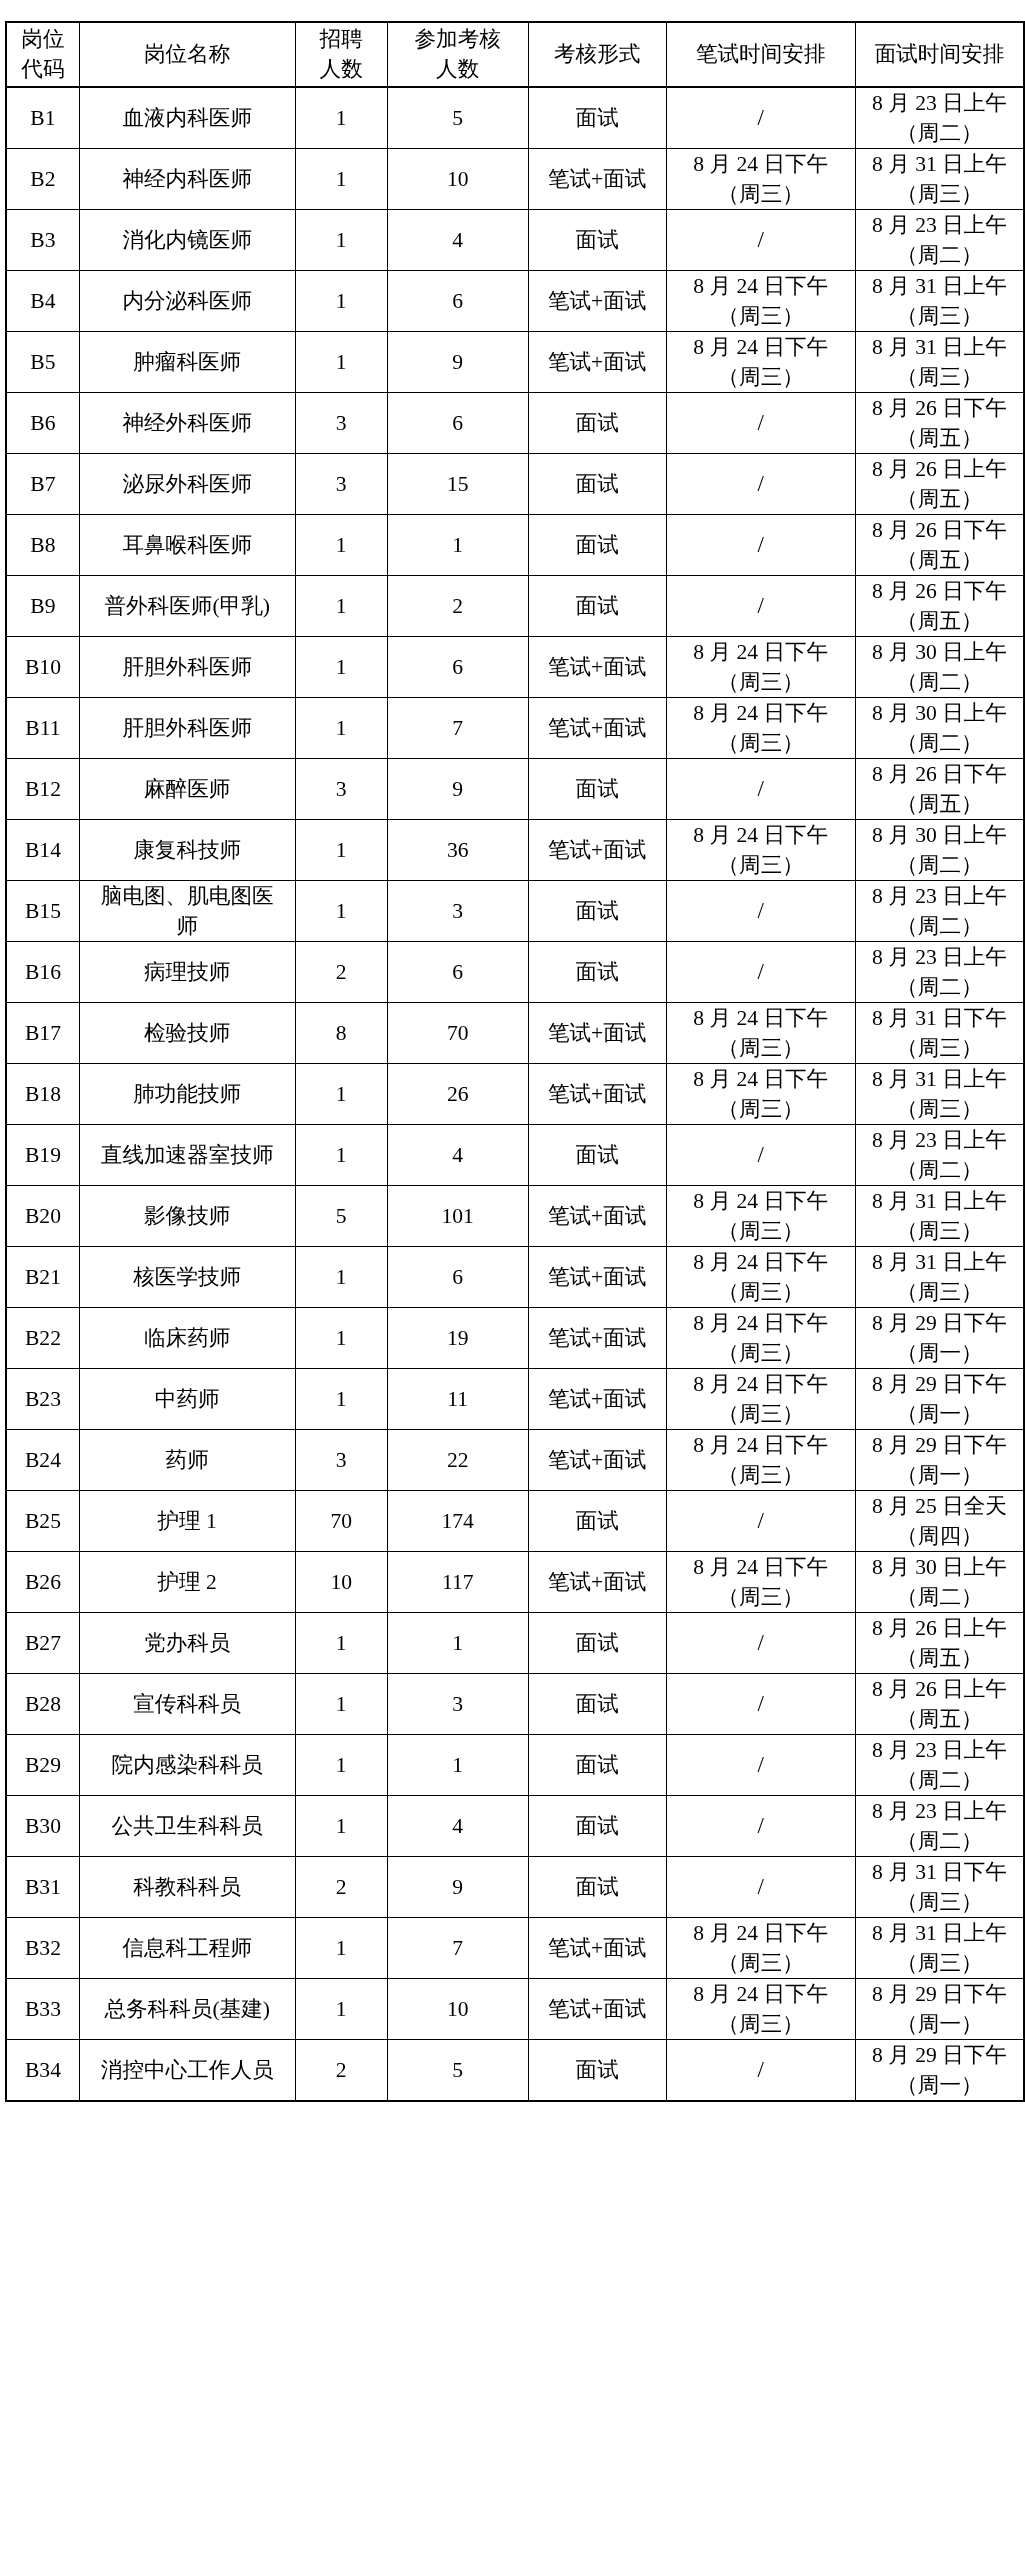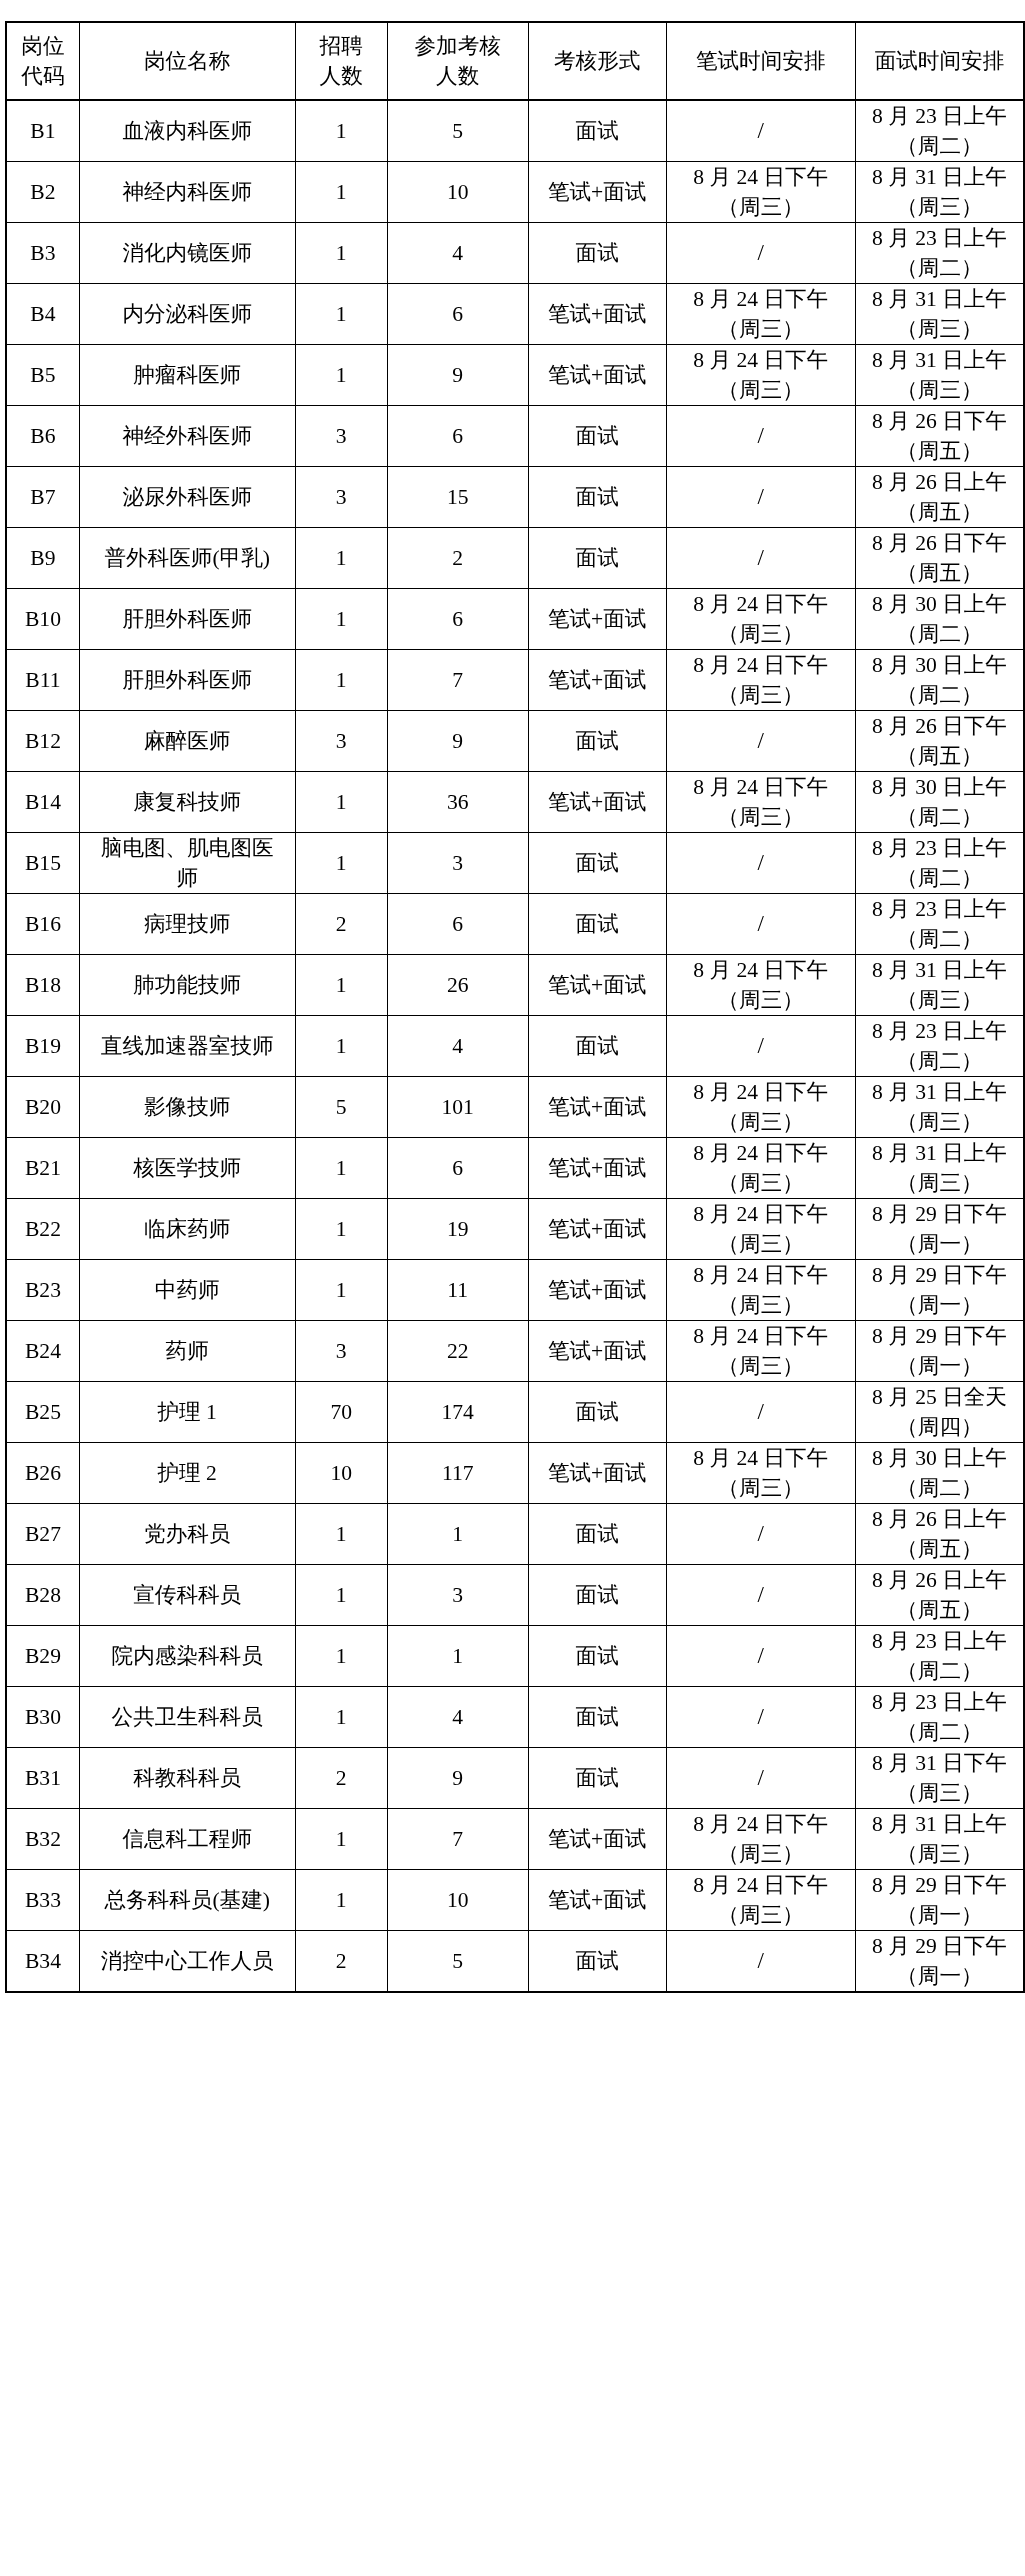--- a/index.html
+++ b/index.html
@@ -30,21 +30,21 @@
     border-top-width: 1.5px;
     border-bottom-width: 1.5px;
     padding: 0;
     text-align: center;
     vertical-align: middle;
     font-size: 21.6px;
     font-weight: normal;
     word-break: break-all;
   }
   thead th { border-bottom-width: 2.1px; }
-  thead tr { height: 78px; }
+  thead tr { height: 65px; }
   tbody tr { height: 57px; }
   td:nth-child(2) { padding: 0 12.4px; margin-left: 8px; }
   .line { line-height: 30px; }
   td .single { line-height: 30px; }
   .slash-cell { font-size: 23px; }
 </style>
 </head>
 <body>
 
 <div class="sheet">
@@ -253,118 +253,142 @@
     <td>
             <div class="line slash-cell">/</div>
           </td>
     <td>
             <div class="line">8 月 26 日上午</div>
             <div class="line">（周五）</div>
           </td>
   </tr>
         <tr>
     <td>
-            <div class="single">B9</div>
-          </td>
-    <td>
-            <div class="line">普外科医师(甲乳)</div>
-          </td>
-    <td>
-            <div class="single">1</div>
-          </td>
-    <td>
-            <div class="single">2</div>
+            <div class="single">B8</div>
+          </td>
+    <td>
+            <div class="line">耳鼻喉科医师</div>
+          </td>
+    <td>
+            <div class="single">1</div>
+          </td>
+    <td>
+            <div class="single">1</div>
           </td>
     <td>
             <div class="single">面试</div>
           </td>
     <td>
             <div class="line slash-cell">/</div>
           </td>
     <td>
             <div class="line">8 月 26 日下午</div>
             <div class="line">（周五）</div>
           </td>
   </tr>
         <tr>
     <td>
-            <div class="single">B10</div>
-          </td>
-    <td>
-            <div class="line">肝胆外科医师</div>
-          </td>
-    <td>
-            <div class="single">1</div>
-          </td>
-    <td>
-            <div class="single">6</div>
-          </td>
-    <td>
-            <div class="single">笔试+面试</div>
-          </td>
-    <td>
-            <div class="line">8 月 24 日下午</div>
-            <div class="line">（周三）</div>
-          </td>
-    <td>
-            <div class="line">8 月 30 日上午</div>
-            <div class="line">（周二）</div>
-          </td>
-  </tr>
-        <tr>
-    <td>
-            <div class="single">B11</div>
-          </td>
-    <td>
-            <div class="line">肝胆外科医师</div>
-          </td>
-    <td>
-            <div class="single">1</div>
-          </td>
-    <td>
-            <div class="single">7</div>
-          </td>
-    <td>
-            <div class="single">笔试+面试</div>
-          </td>
-    <td>
-            <div class="line">8 月 24 日下午</div>
-            <div class="line">（周三）</div>
-          </td>
-    <td>
-            <div class="line">8 月 30 日上午</div>
-            <div class="line">（周二）</div>
-          </td>
-  </tr>
-        <tr>
-    <td>
-            <div class="single">B12</div>
-          </td>
-    <td>
-            <div class="line">麻醉医师</div>
-          </td>
-    <td>
-            <div class="single">3</div>
-          </td>
-    <td>
-            <div class="single">9</div>
+            <div class="single">B9</div>
+          </td>
+    <td>
+            <div class="line">普外科医师(甲乳)</div>
+          </td>
+    <td>
+            <div class="single">1</div>
+          </td>
+    <td>
+            <div class="single">2</div>
           </td>
     <td>
             <div class="single">面试</div>
           </td>
     <td>
             <div class="line slash-cell">/</div>
           </td>
     <td>
             <div class="line">8 月 26 日下午</div>
             <div class="line">（周五）</div>
           </td>
   </tr>
         <tr>
     <td>
+            <div class="single">B10</div>
+          </td>
+    <td>
+            <div class="line">肝胆外科医师</div>
+          </td>
+    <td>
+            <div class="single">1</div>
+          </td>
+    <td>
+            <div class="single">6</div>
+          </td>
+    <td>
+            <div class="single">笔试+面试</div>
+          </td>
+    <td>
+            <div class="line">8 月 24 日下午</div>
+            <div class="line">（周三）</div>
+          </td>
+    <td>
+            <div class="line">8 月 30 日上午</div>
+            <div class="line">（周二）</div>
+          </td>
+  </tr>
+        <tr>
+    <td>
+            <div class="single">B11</div>
+          </td>
+    <td>
+            <div class="line">肝胆外科医师</div>
+          </td>
+    <td>
+            <div class="single">1</div>
+          </td>
+    <td>
+            <div class="single">7</div>
+          </td>
+    <td>
+            <div class="single">笔试+面试</div>
+          </td>
+    <td>
+            <div class="line">8 月 24 日下午</div>
+            <div class="line">（周三）</div>
+          </td>
+    <td>
+            <div class="line">8 月 30 日上午</div>
+            <div class="line">（周二）</div>
+          </td>
+  </tr>
+        <tr>
+    <td>
+            <div class="single">B12</div>
+          </td>
+    <td>
+            <div class="line">麻醉医师</div>
+          </td>
+    <td>
+            <div class="single">3</div>
+          </td>
+    <td>
+            <div class="single">9</div>
+          </td>
+    <td>
+            <div class="single">面试</div>
+          </td>
+    <td>
+            <div class="line slash-cell">/</div>
+          </td>
+    <td>
+            <div class="line">8 月 26 日下午</div>
+            <div class="line">（周五）</div>
+          </td>
+  </tr>
+        <tr>
+    <td>
             <div class="single">B14</div>
           </td>
     <td>
             <div class="line">康复科技师</div>
           </td>
     <td>
             <div class="single">1</div>
           </td>
     <td>
             <div class="single">36</div>
@@ -420,20 +444,45 @@
           </td>
     <td>
             <div class="single">面试</div>
           </td>
     <td>
             <div class="line slash-cell">/</div>
           </td>
     <td>
             <div class="line">8 月 23 日上午</div>
             <div class="line">（周二）</div>
+          </td>
+  </tr>
+        <tr>
+    <td>
+            <div class="single">B17</div>
+          </td>
+    <td>
+            <div class="line">检验技师</div>
+          </td>
+    <td>
+            <div class="single">8</div>
+          </td>
+    <td>
+            <div class="single">70</div>
+          </td>
+    <td>
+            <div class="single">笔试+面试</div>
+          </td>
+    <td>
+            <div class="line">8 月 24 日下午</div>
+            <div class="line">（周三）</div>
+          </td>
+    <td>
+            <div class="line">8 月 31 日下午</div>
+            <div class="line">（周三）</div>
           </td>
   </tr>
         <tr>
     <td>
             <div class="single">B18</div>
           </td>
     <td>
             <div class="line">肺功能技师</div>
           </td>
     <td>

